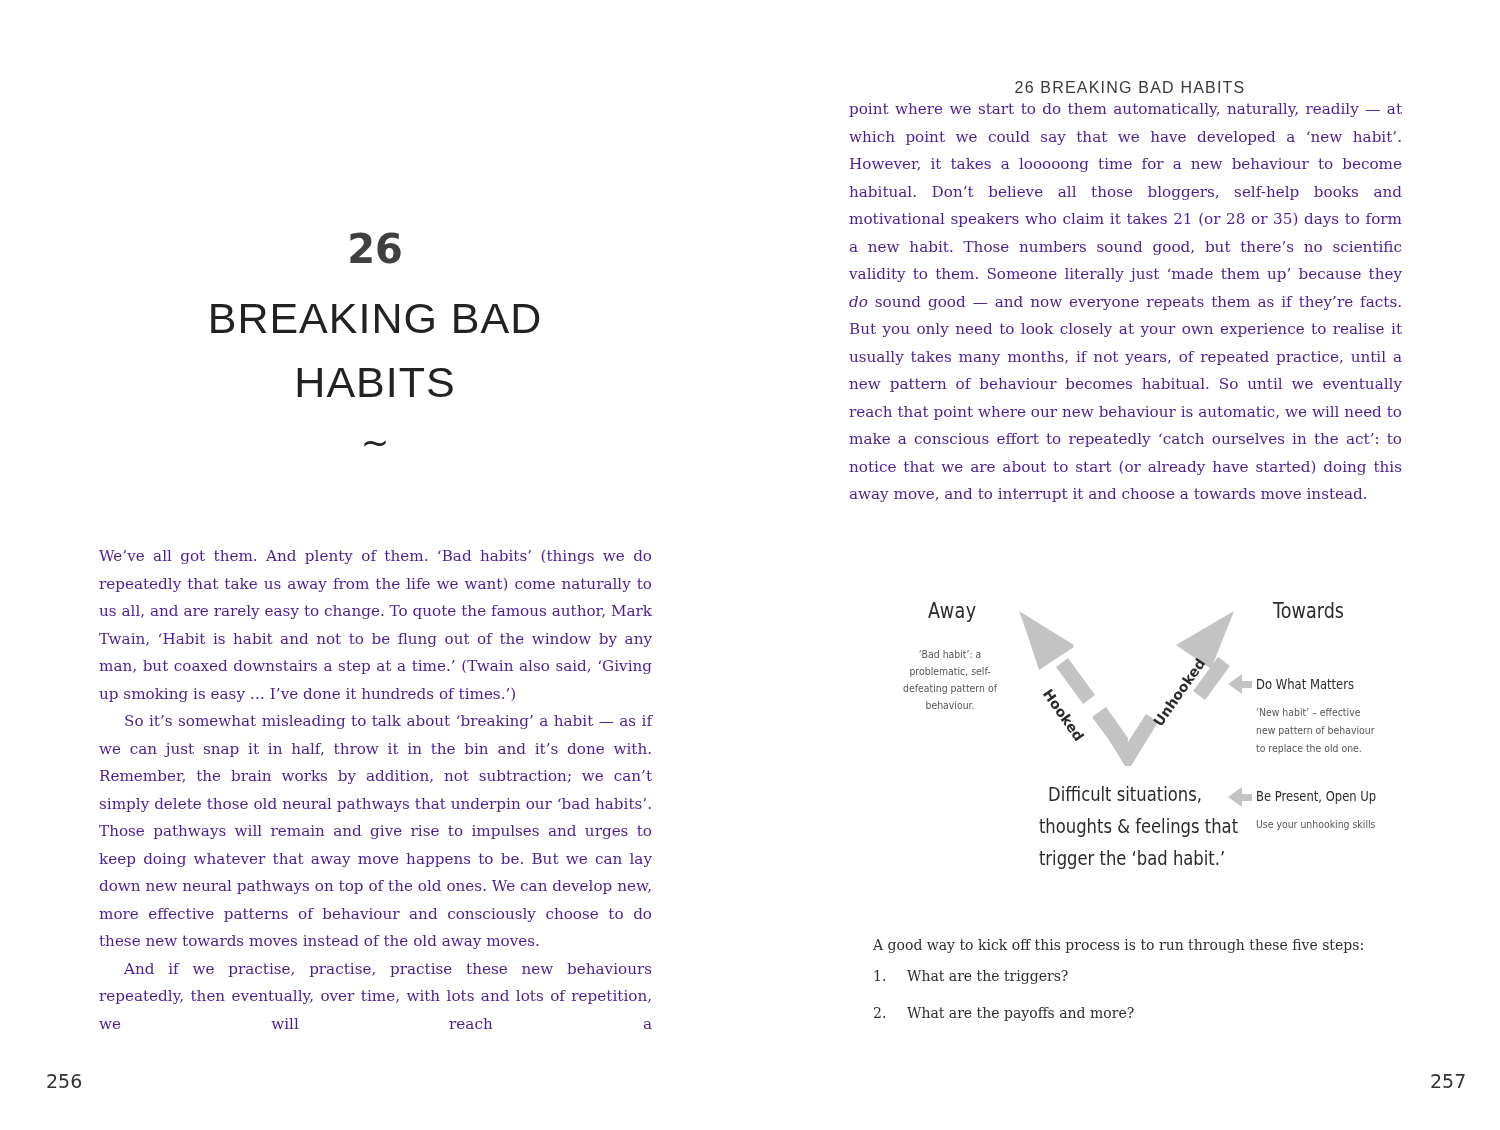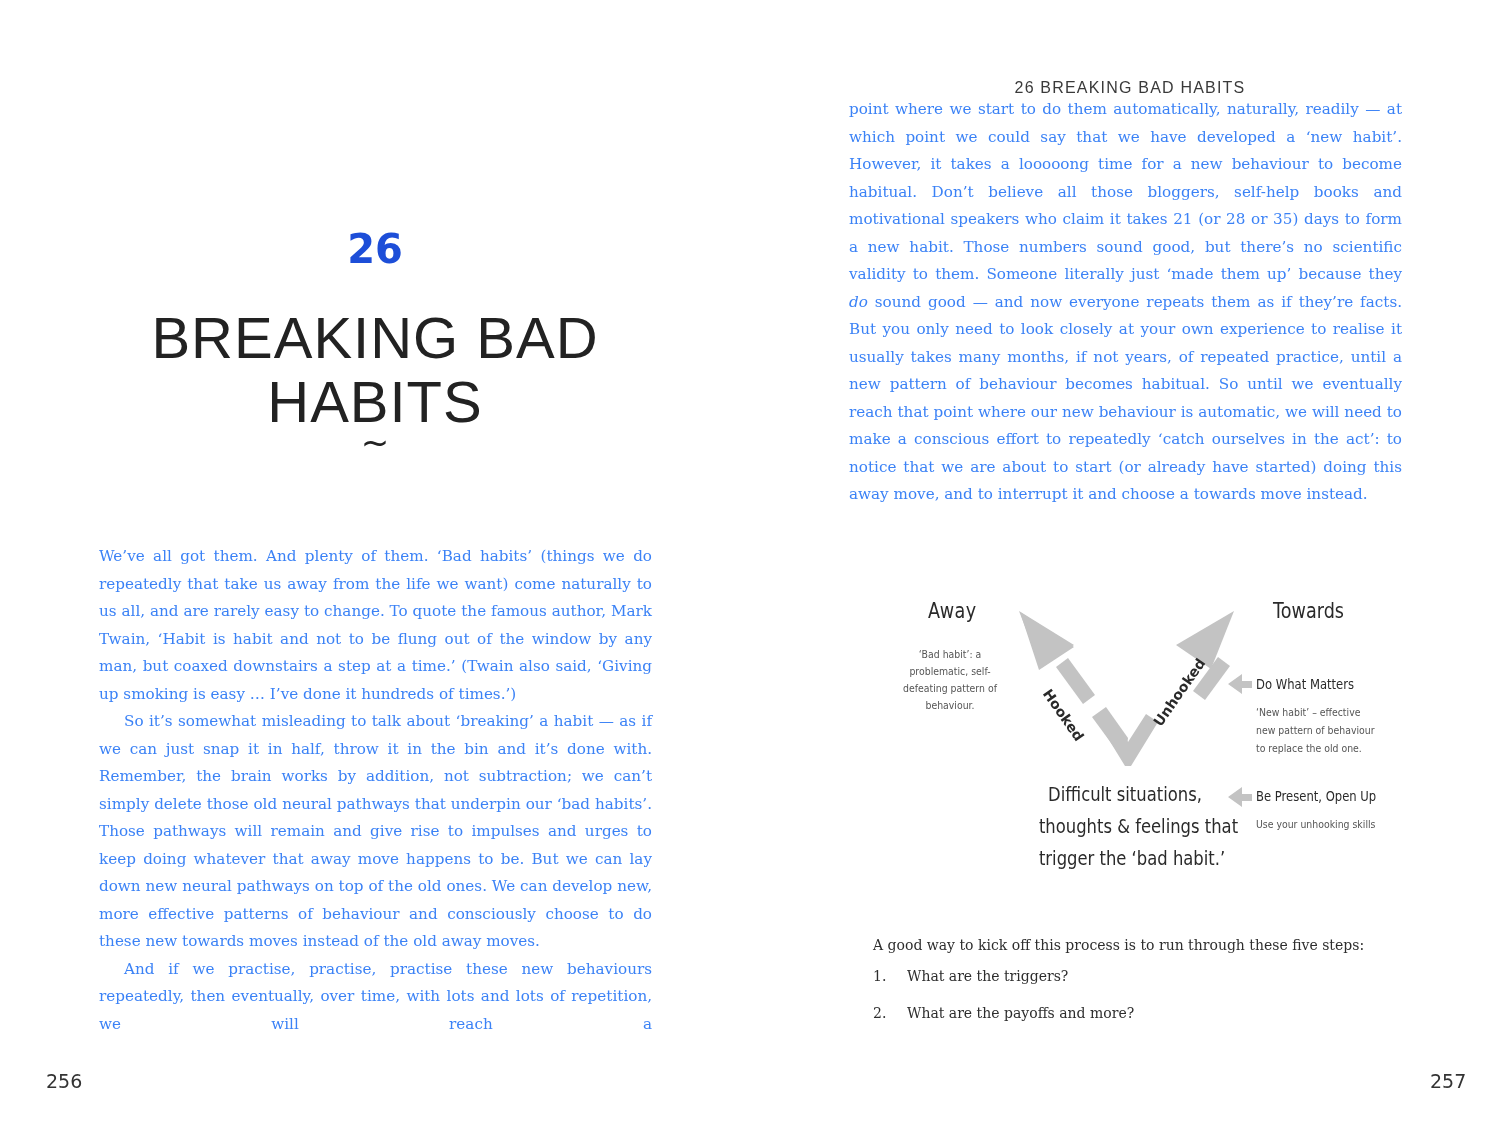--- a/index.html
+++ b/index.html
@@ -8,35 +8,35 @@
   .page-left { left: 0; width: 750px; }
 
   .running-head {
     position: absolute; top: 31px; left: 1010px; width: 240px;
     font-family: "Liberation Sans", sans-serif; font-size: 16px; letter-spacing: 1.2px;
     color: #3a3a3a; text-align: center; white-space: nowrap; margin-top: 48px;
   }
 
   .chapter-num {
     position: absolute; top: 226px; left: 0; width: 750px; text-align: center;
-    font-family: "DejaVu Sans", sans-serif; font-weight: bold; font-size: 40px; color: #1d4ed8;
+    font-family: "DejaVu Sans", sans-serif; font-weight: bold; font-size: 40px; color: #404040;
   }
   .chapter-title {
     position: absolute; top: 286px; left: 0; width: 750px; text-align: center;
-    font-family: "Liberation Sans", sans-serif; font-weight: normal; font-size: 58px;
-    line-height: 64px; letter-spacing: 1px; color: #222; margin-top: 20px;
+    font-family: "Liberation Sans", sans-serif; font-weight: normal; font-size: 43px;
+    line-height: 64px; letter-spacing: 1px; color: #222;
   }
   .ornament {
     position: absolute; top: 422px; left: 0; width: 750px; text-align: center;
     font-family: "DejaVu Sans", sans-serif; font-size: 34px; color: #222;
   }
 
   .body-text {
     position: absolute; font-family: "DejaVu Serif", serif; font-size: 15.2px;
-    line-height: 27.5px; color: #3b82f6; text-align: justify;
+    line-height: 27.5px; color: #4c1d95; text-align: justify;
   }
   .body-text p { margin: 0; }
   .body-text p.indent { text-indent: 25px; }
   .body-text p { text-align-last: justify; }
   .body-text p.last { text-align-last: left; }
 
   .left-text { top: 543px; left: 99px; width: 553px; }
   .right-text { top: 96px; left: 849px; width: 553px; }
 
   .steps { position: absolute; top: 932px; left: 873px; width: 560px;

